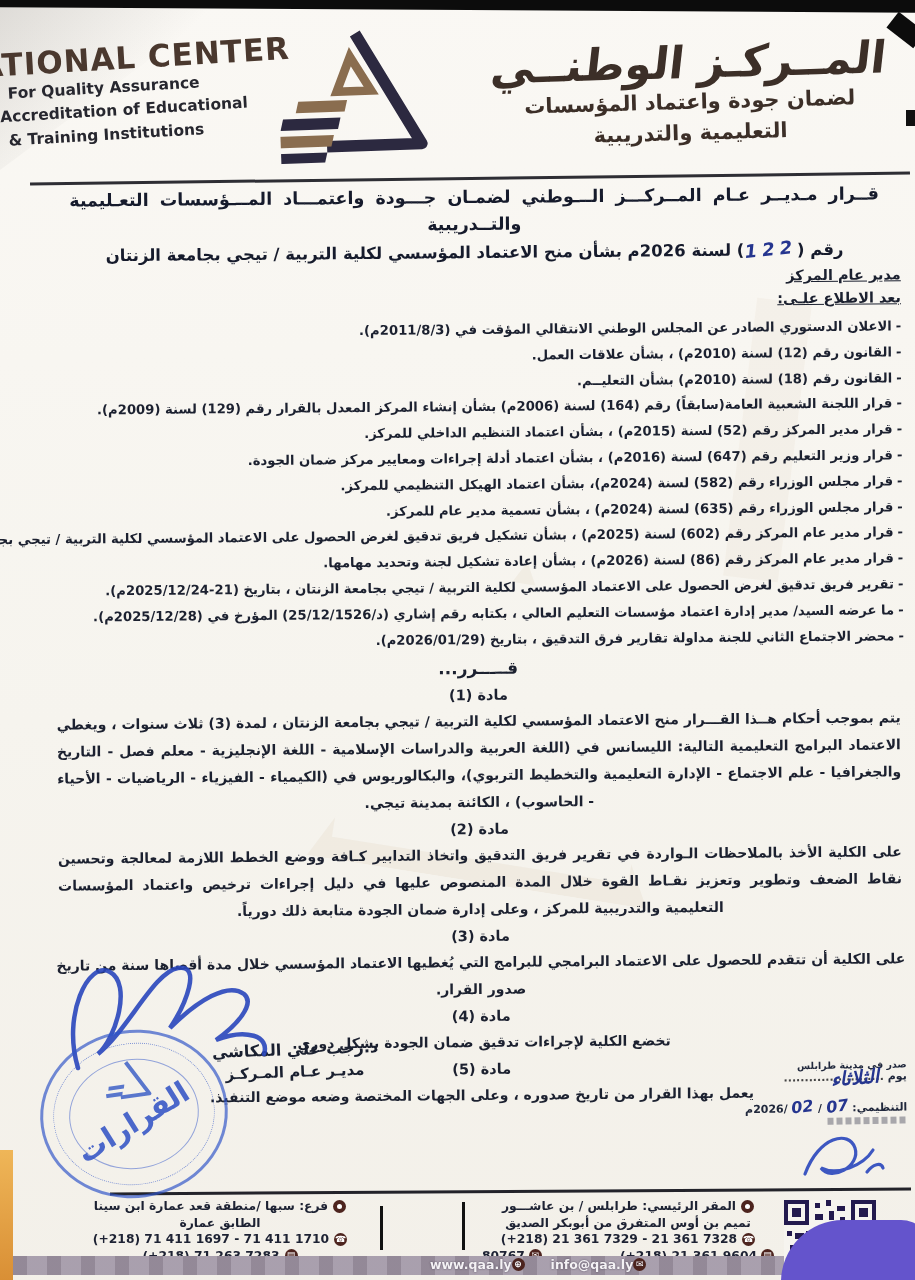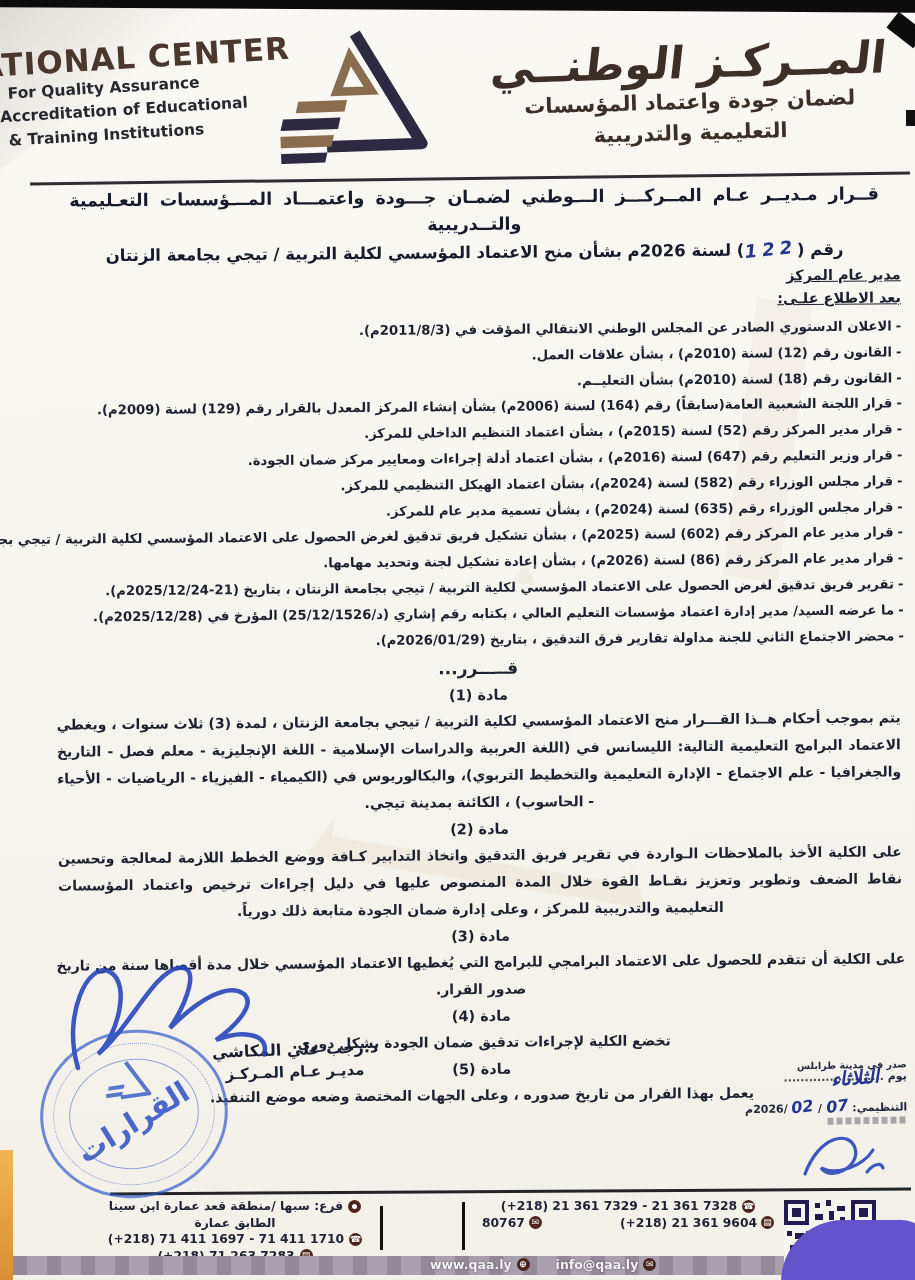--- a/index.html
+++ b/index.html
@@ -68,40 +68,40 @@
   .issue-day .hand{position:absolute;right:28px;top:-4px;font-size:19px;transform:rotate(-4deg);}
   .issue-date{font-size:11px;font-weight:700;display:flex;direction:rtl;gap:4px;align-items:baseline;}
   .issue-date .hand{font-size:16px;transform:rotate(-6deg);}
   .tiny-blur{width:80px;height:7px;margin-top:2px;opacity:.55;filter:blur(.7px);
              background:repeating-linear-gradient(90deg,#6b6b78 0 6px,transparent 6px 9px);}
   .initials-svg{position:absolute;right:28px;top:1128px;z-index:2;}
 
   
   .footer-rule{position:absolute;left:110px;right:4px;top:1190px;height:2.5px;background:#23232a;transform:rotate(-.35deg);z-index:1;}
   .f-col{position:absolute;top:1198px;direction:rtl;text-align:center;color:#1d2233;z-index:2;}
-  .f-col.left{left:95px;width:280px;}
+  .f-col.left{left:80px;width:280px;}
   .f-col.mid{left:478px;width:300px;}
   .f-line{font-size:12.3px;font-weight:700;line-height:16.5px;display:flex;direction:rtl;
           justify-content:center;align-items:center;gap:5px;}
   .f-line.split{justify-content:space-between;padding:0 4px;}
   .f-line .num{direction:ltr;unicode-bidi:isolate;}
   .grp{display:flex;direction:rtl;align-items:center;gap:4px;}
   .icon-circle{width:13px;height:13px;border-radius:50%;background:#4d241e;color:#fff;font-size:9px;
                line-height:13px;text-align:center;flex:0 0 13px;display:inline-block;}
   .pin{position:relative;}
   .pin::after{content:"";position:absolute;left:4px;top:4px;width:5px;height:5px;border-radius:50%;background:#fff;}
   .f-divider{position:absolute;width:3px;background:#111;z-index:2;}
   .f-divider.d1{left:380px;top:1206px;height:44px;}
   .f-divider.d2{left:462px;top:1202px;height:48px;}
 
   .bottom-band{position:absolute;left:13px;right:0;top:1256px;height:19px;z-index:2;
     background:repeating-linear-gradient(90deg,rgba(125,113,128,.5) 0 14px,rgba(168,158,172,.45) 14px 34px),#aaa1af;}
   .band-links{position:absolute;left:430px;top:1257px;z-index:3;display:flex;gap:26px;align-items:center;
               font-size:12.5px;font-weight:700;color:#f4f2f5;text-shadow:0 0 2px rgba(60,50,70,.8);}
-  .band-links .lk{display:flex;align-items:center;gap:5px;}
+  .band-links .lk{display:flex;align-items:center;}
   .orange-strip{position:absolute;left:0;top:1150px;width:13px;height:130px;
                 background:linear-gradient(180deg,#efb658,#d98f35);z-index:5;}
   .purple-blob{position:absolute;right:-16px;bottom:-14px;width:150px;height:74px;background:#6454cc;
                border-radius:62px 30px 0 0;z-index:6;}
   .qr{position:absolute;left:784px;top:1200px;z-index:5;}
 </style>
 </head>
 <body>
 
 <div class="page">
@@ -227,20 +227,27 @@
     <div class="f-line">
       <span class="icon-circle">▤</span>
       <span class="num">(+218) 71 263 7283</span>
     </div>
   </div>
 
   <div class="f-divider d1"></div>
   <div class="f-divider d2"></div>
 
   <div class="f-col mid">
+    <div class="f-line">
+      <span class="icon-circle pin"></span>
+      <span>المقر الرئيسي: طرابلس / بن عاشـــور</span>
+    </div>
+    <div class="f-line">
+      <span>تميم بن أوس المتفرق من أبوبكر الصديق</span>
+    </div>
     <div class="f-line">
       <span class="icon-circle">☎</span>
       <span class="num">(+218) 21 361 7329 - 21 361 7328</span>
     </div>
     <div class="f-line split">
       <span class="grp">
         <span class="icon-circle">▤</span>
         <span class="num">(+218) 21 361 9604</span>
       </span>
       <span class="grp">

